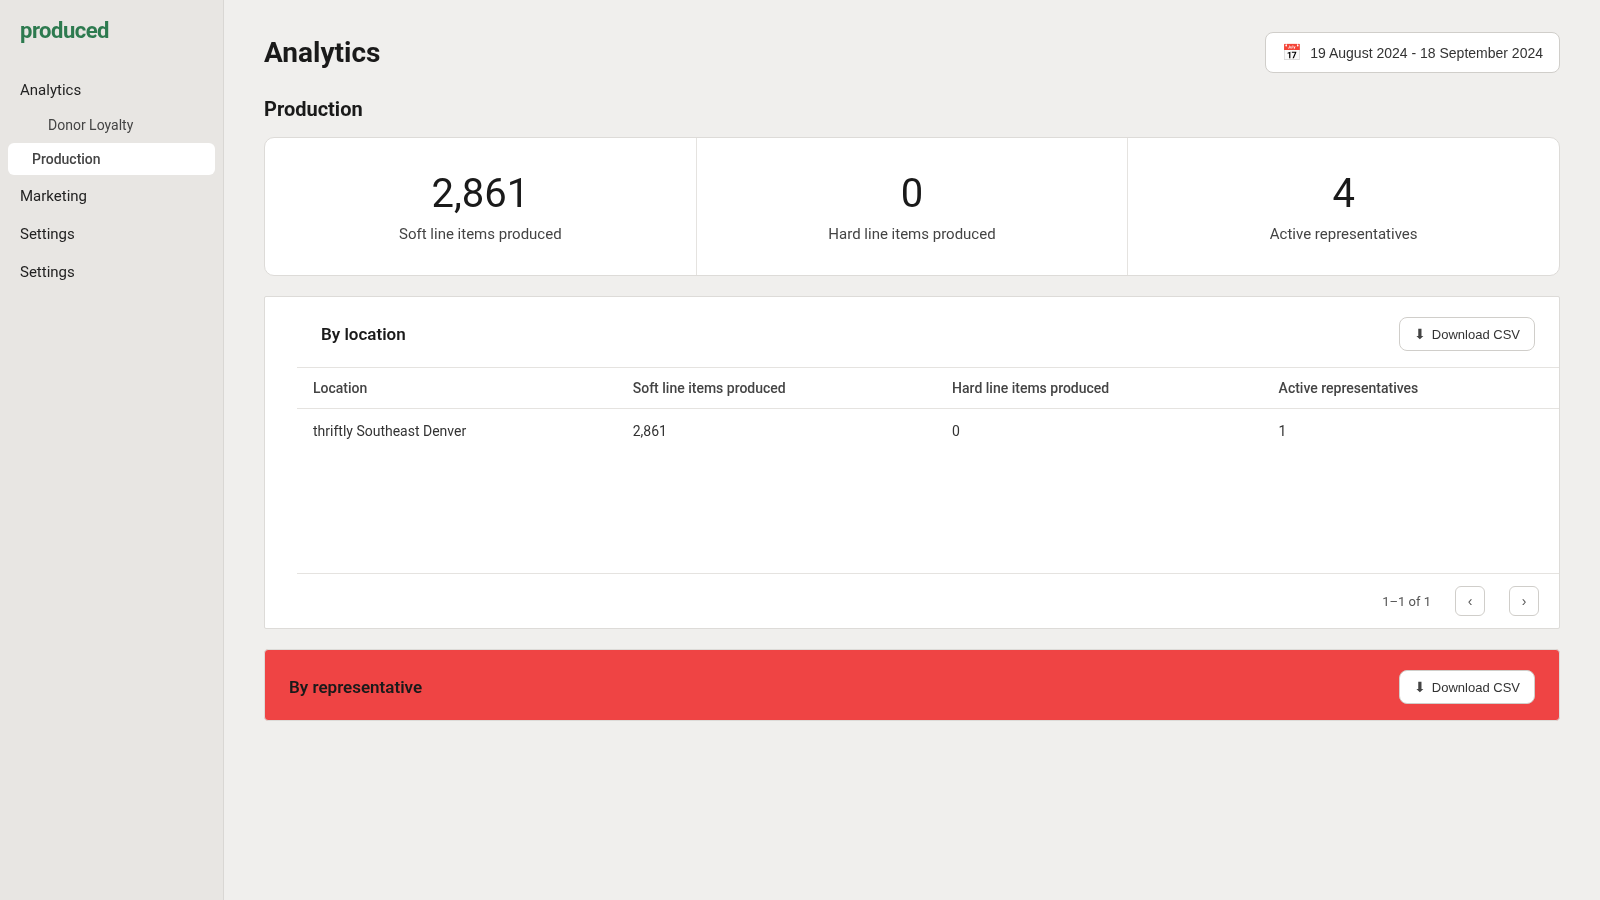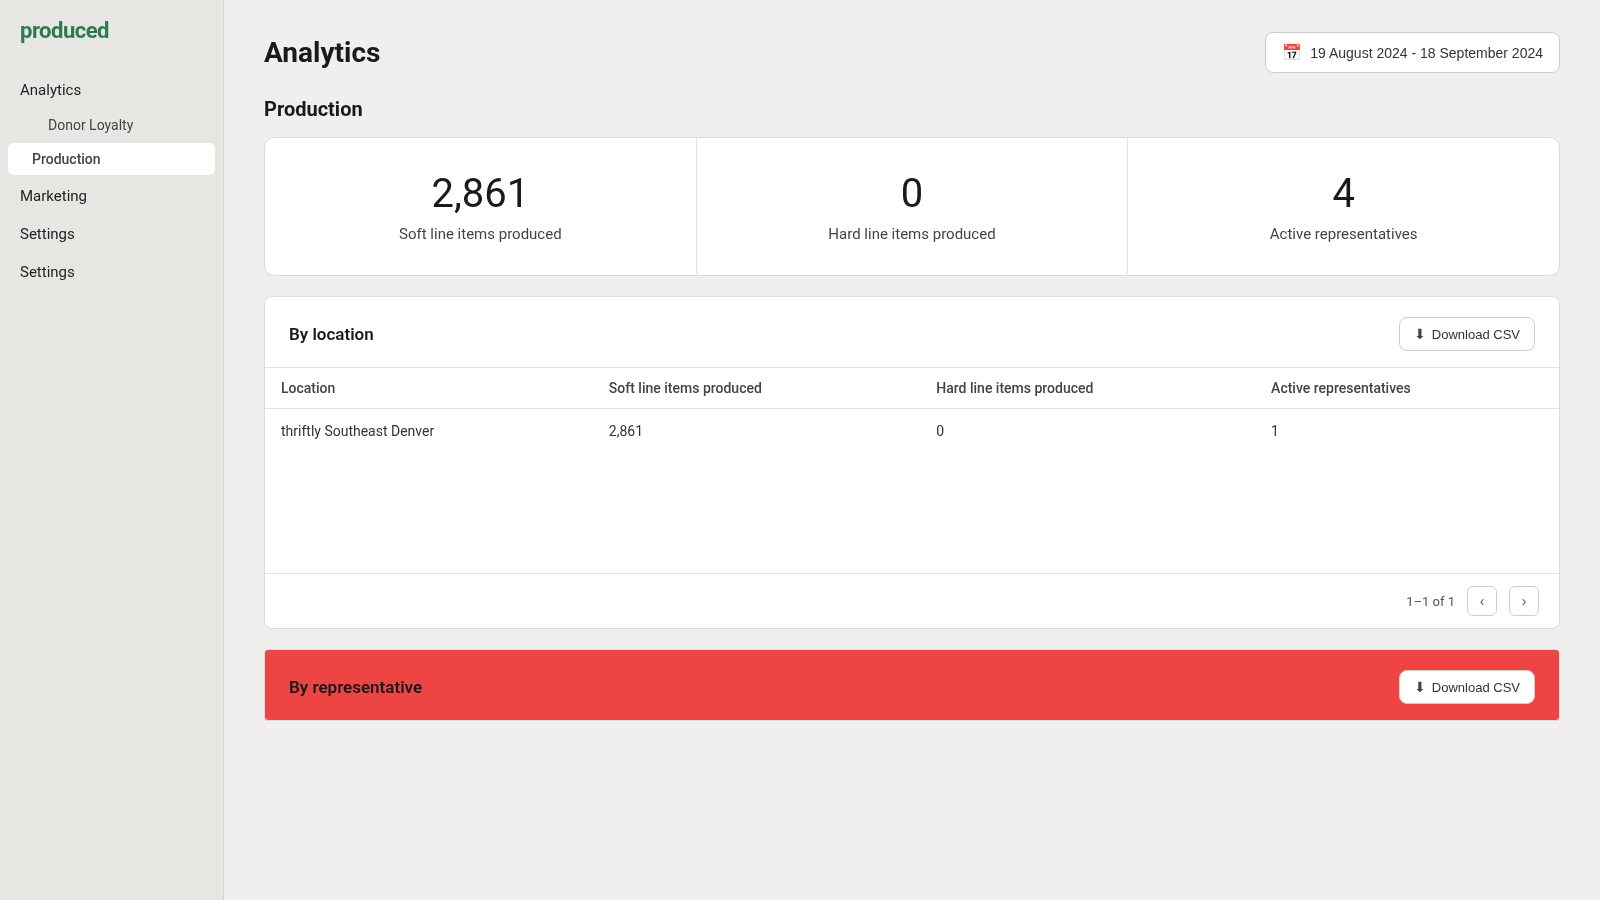--- a/index.html
+++ b/index.html
@@ -143,24 +143,25 @@
       margin-bottom: 8px;
     }
     .stat-label {
       font-size: 15px;
       color: #444;
     }
 
     
     .table-card {
       background: #fff;
-      border-radius: 8px;
+      border-radius: 2px;
       border: 1px solid #dddbd8;
       margin-bottom: 20px;
       overflow: hidden;
+      padding-left: 32px;
     }
     .table-card-header {
       display: flex;
       align-items: center;
       justify-content: space-between;
       padding: 20px 24px 16px 24px;
     }
     .table-section-title {
       font-size: 17px;
       font-weight: 600;
@@ -211,21 +212,21 @@
       border-bottom: none;
     }
 
     
     .table-pagination {
       display: flex;
       align-items: center;
       justify-content: flex-end;
       padding: 12px 20px;
       border-top: 1px solid #e5e3e0;
-      gap: 12px;
+      gap: 24px;
     }
     .pagination-info {
       font-size: 13px;
       color: #555;
     }
     .pagination-btn {
       background: none;
       border: 1px solid #d0ceca;
       border-radius: 6px;
       width: 30px;

